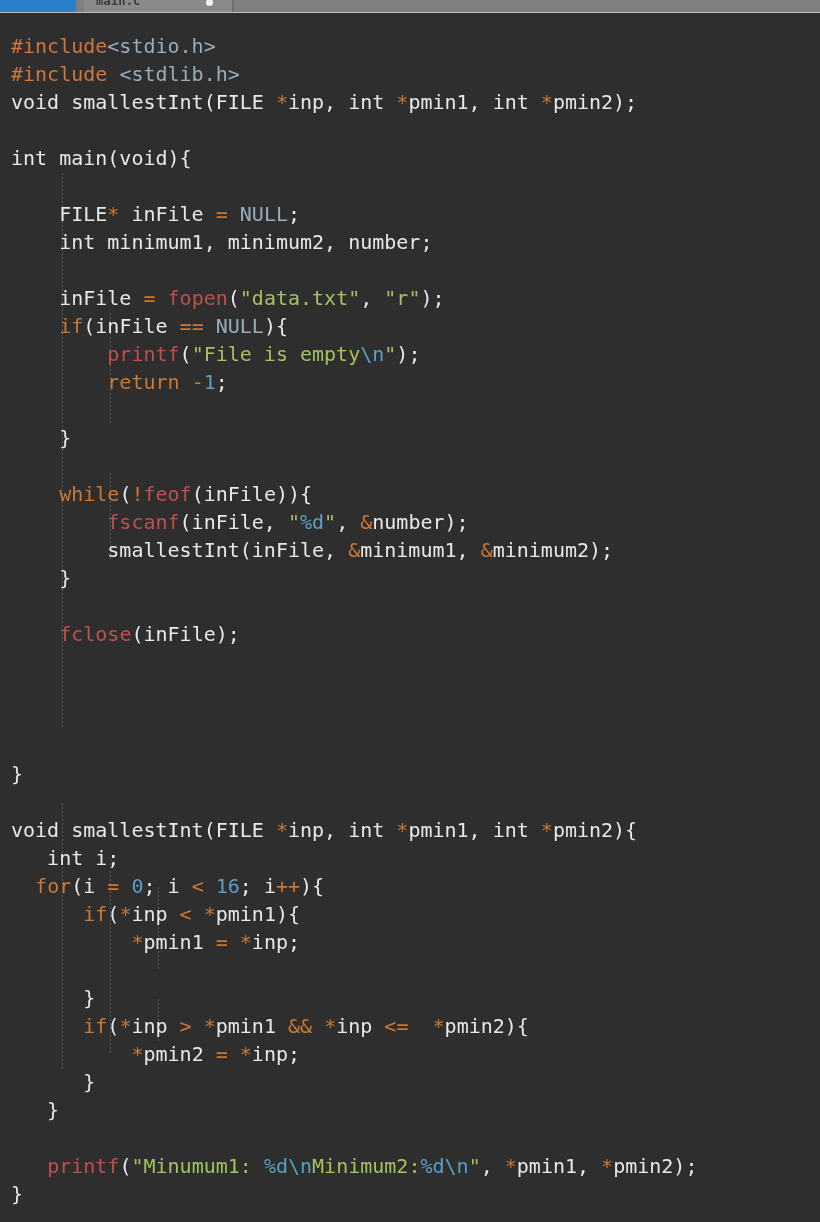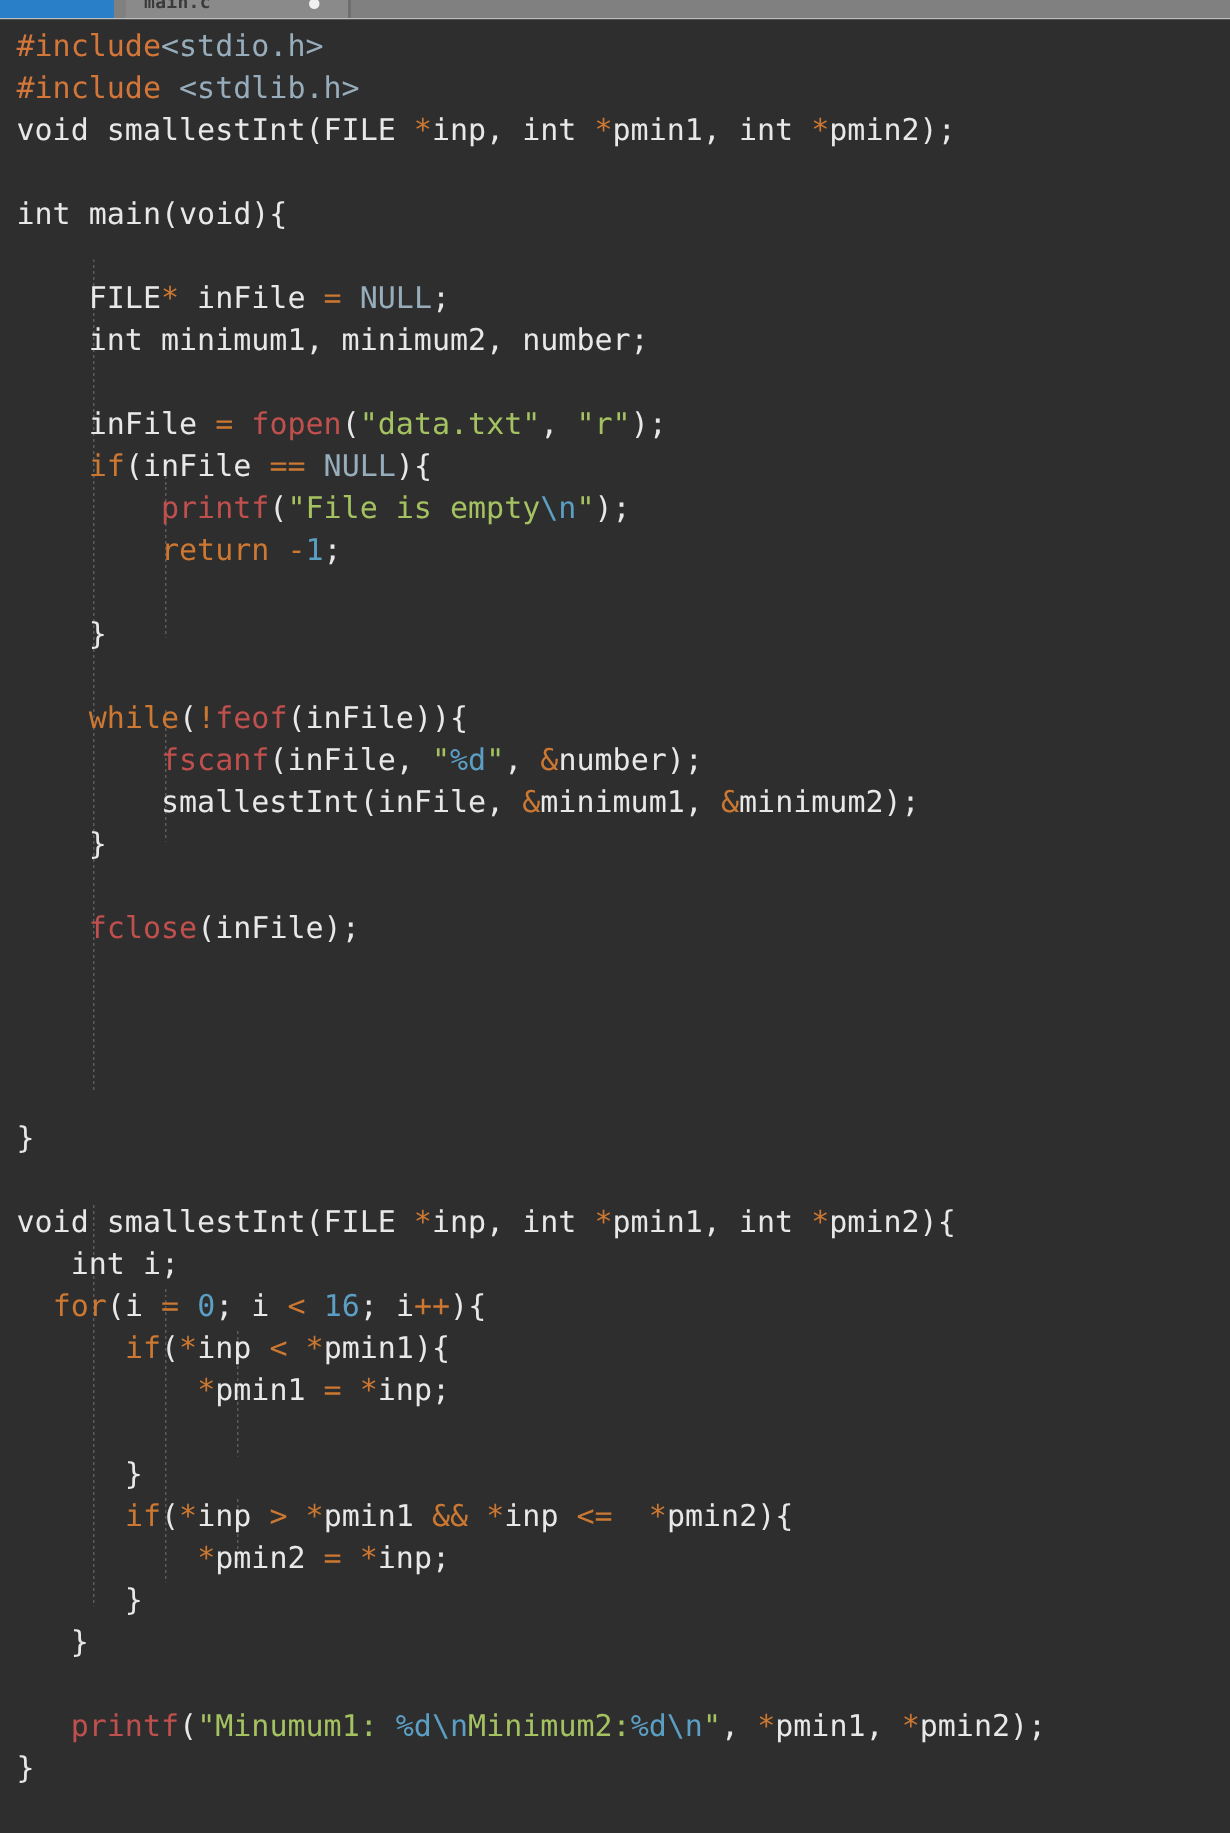--- a/index.html
+++ b/index.html
@@ -64,21 +64,21 @@
     width: 820px; height: 1px;
     background: #bdbdbd;
   }
 
   
   #editor {
     position: relative;
     width: 820px;
     height: 975px;
     background: #2e2e2e;
-    padding-top: 3px;
+    padding-top: 19px;
     box-sizing: border-box;
   }
 
   
   .guide {
     position: absolute;
     width: 1px;
     background: repeating-linear-gradient(
       to bottom,
       #5a5a5a 0px, #5a5a5a 2px,

